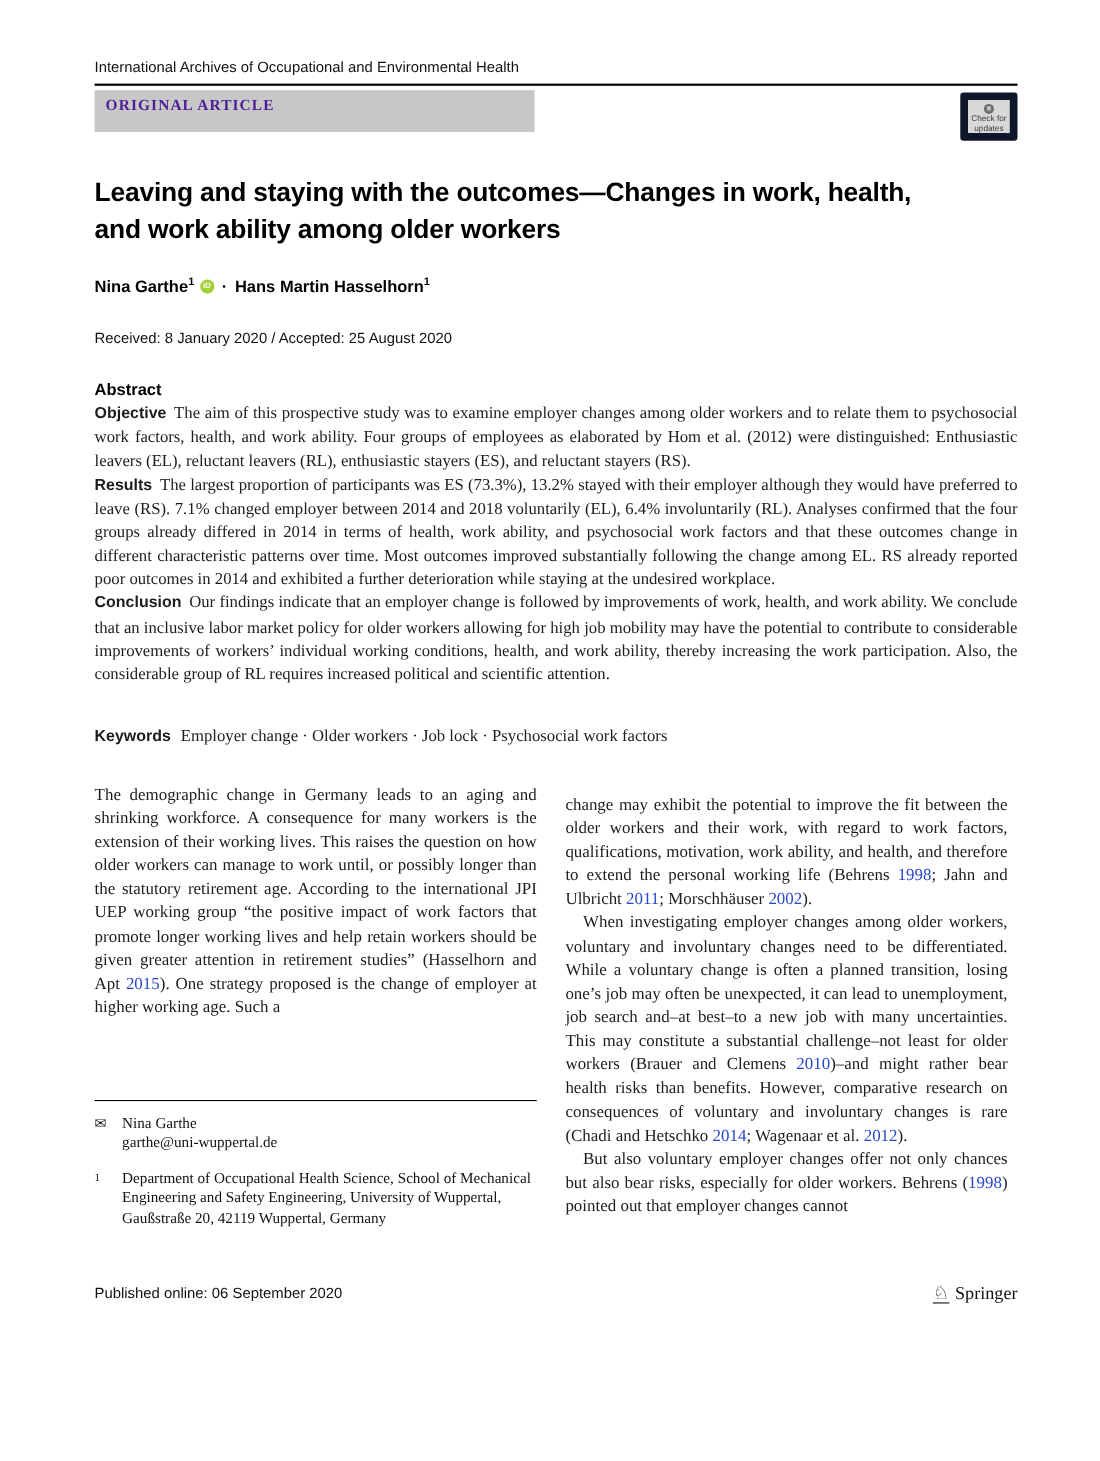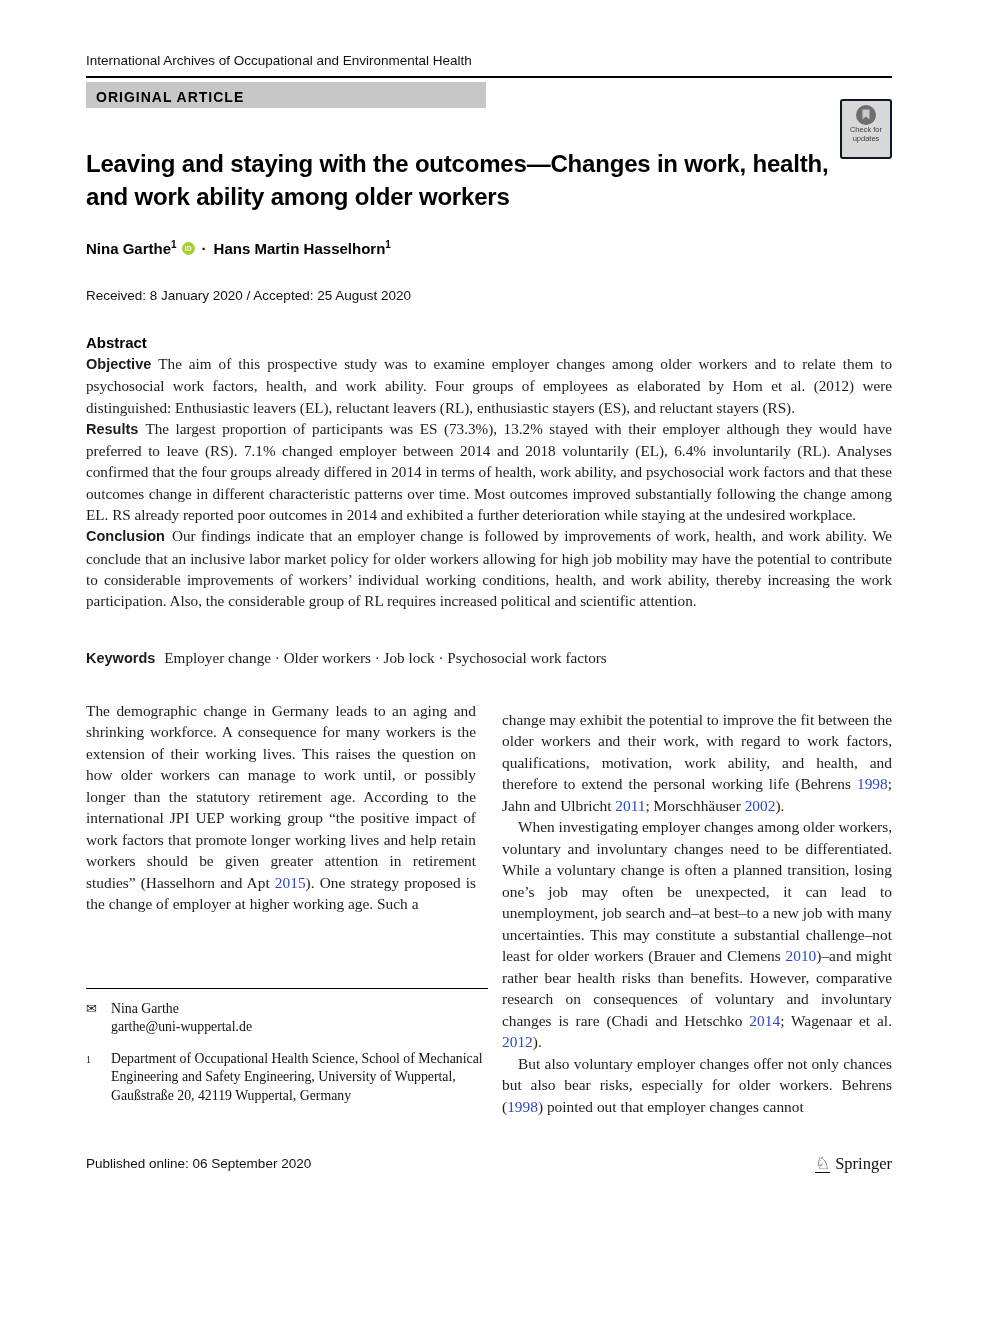--- a/index.html
+++ b/index.html
@@ -1,35 +1,35 @@
 <!DOCTYPE html>
 <html><head>
 <meta charset="utf-8">
 <style>
   * { margin:0; padding:0; box-sizing:border-box; }
   html,body { background:#ffffff; }
   body {
     width:1000px; height:1328px; overflow:hidden; position:relative;
     font-family:"Liberation Serif", serif; color:#1c1c1c;
   }
-  .page { padding:50px 108px 0 86px; position:relative; }
+  .page { padding:50px 75px 0 86px; position:relative; }
 
   
   .journal-line { font-family:"Liberation Sans", sans-serif; font-size:13.5px; line-height:21px; color:#111; }
   .doi { font-family:"Liberation Sans", sans-serif; font-size:13.5px; line-height:21px; color:#111; }
   .rule { height:2px; background:#000; margin-top:5px; }
   .article-type-row { position:relative; margin-top:4px; }
   .article-type {
-    width:400px; height:26px; background:#c7c7c7; color:#000000;
-    font-family:Liberation Sans, sans-serif; font-weight:bold; font-size:14px;
+    width:400px; height:38px; background:#c7c7c7; color:#4c1d95;
+    font-family:Liberation Serif, serif; font-weight:bold; font-size:14px;
     letter-spacing:1px; line-height:30px; padding-left:10px;
   }
   .check-badge {
-    position:absolute; right:0; top:17px; width:52px; height:60px;
-    background:#d8d8d8; border:2px solid #0f172a; border-radius:3px;
+    position:absolute; right:0; top:2px; width:52px; height:44px;
+    background:#d8d8d8; border:7px solid #0f172a; border-radius:3px;
     display:flex; flex-direction:column; align-items:center; justify-content:flex-start;
     padding-top:3px; cursor:pointer;
   }
   .check-text { font-family:"Liberation Sans", sans-serif; font-size:7.5px; line-height:8.5px; color:#3d3d3d; text-align:center; }
 
   
   h1.title {
     margin-top:39px; font-family:"Liberation Sans", sans-serif; font-weight:bold;
     font-size:24px; line-height:33px; color:#000; letter-spacing:-0.2px;
   }

